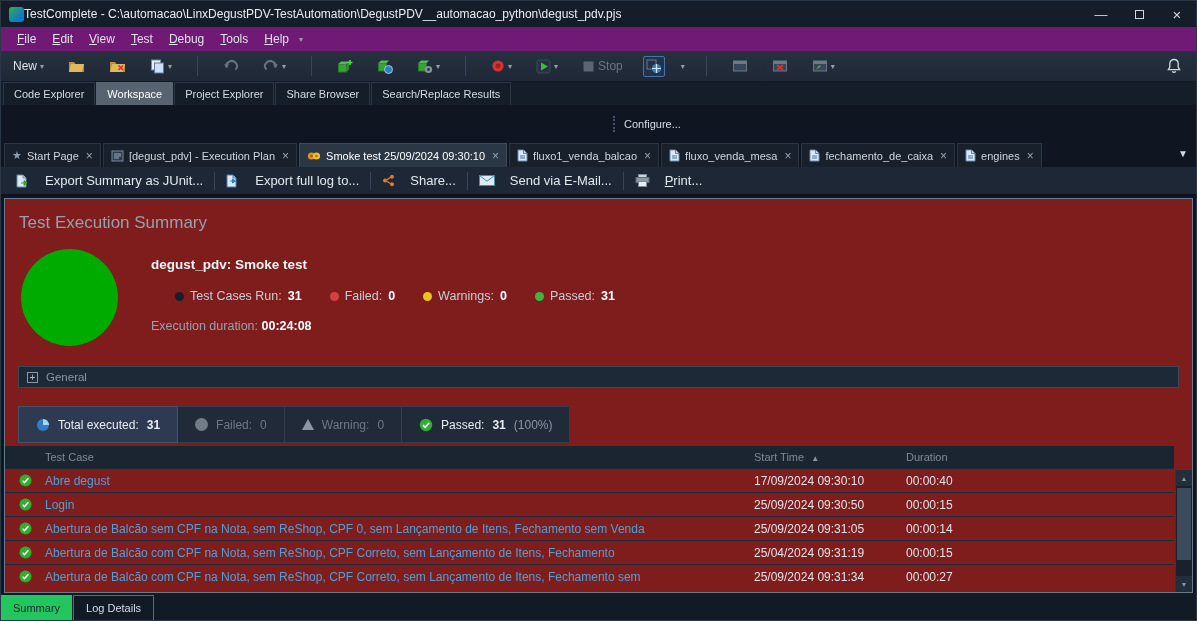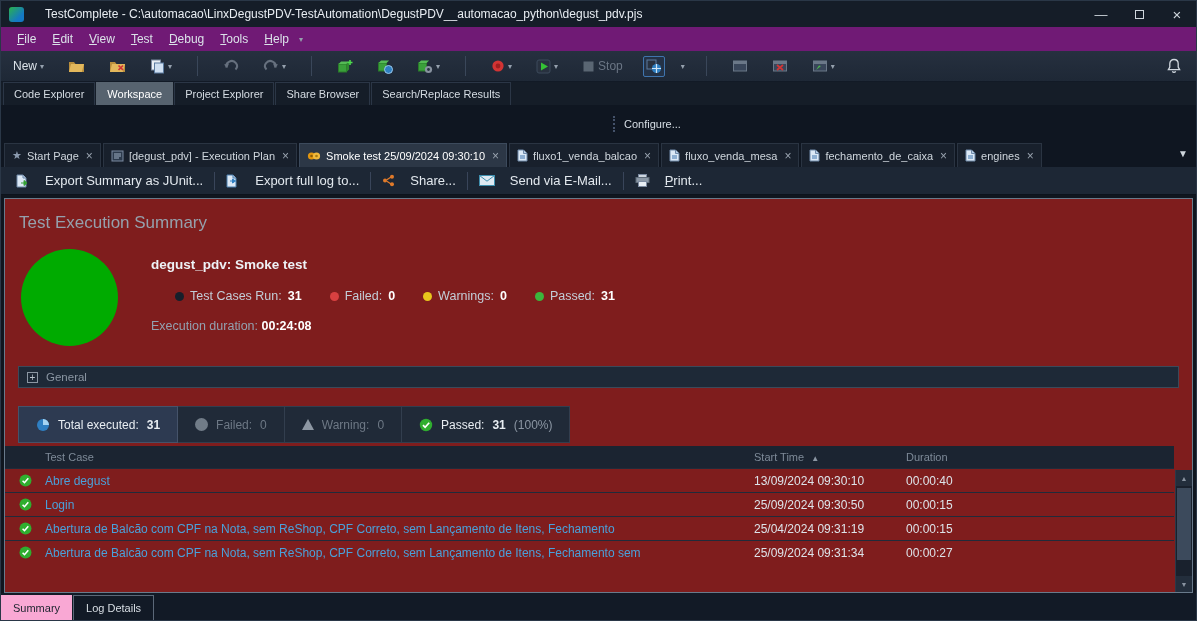--- a/index.html
+++ b/index.html
@@ -1,21 +1,21 @@
 <!DOCTYPE html>
 <html><head>
 <meta charset="utf-8">
 <style>
   *{box-sizing:border-box;margin:0;padding:0}
   html,body{width:1197px;height:621px;overflow:hidden}
   body{background:#10161f;font-family:"Liberation Sans",sans-serif;color:#dfe5ea}
   .window{width:100%;height:100%;display:flex;flex-direction:column;border:1px solid #2a3747}
 
   
-  .titlebar{height:26px;flex:0 0 auto;background:#151d28;display:flex;align-items:center;padding:0 0 0 8px;gap:21px}
+  .titlebar{height:26px;flex:0 0 auto;background:#151d28;display:flex;align-items:center;padding:0 0 0 8px;gap:0}
   .app-icon{width:15px;height:15px;border-radius:3px;background:linear-gradient(135deg,#2bb24c 0%,#1479c4 70%);flex:0 0 auto}
   .title-text{font-size:12px;color:#e8edf2;white-space:nowrap}
   .win-controls{margin-left:auto;display:flex;height:26px}
   .win-btn{width:38px;height:26px;display:flex;align-items:center;justify-content:center;color:#cfd6dd;font-size:13px}
   .win-btn .boxglyph{width:9px;height:9px;border:1px solid #cfd6dd;display:inline-block}
   .win-btn.close{font-size:15px}
 
   
   .menubar{height:24px;flex:0 0 auto;background:#701a75;display:flex;align-items:center;padding:0 8px}
   .menu-item{display:inline-block;padding:3px 8px;font-size:12px;color:#dbe2e9;cursor:default}
@@ -96,21 +96,21 @@
   .thead .col-name,.thead .col-start,.thead .col-dur{color:#7e8a98}
   .sort-arrow{font-size:8px;color:#8b96a3;margin-left:4px}
   .vscrollbar{position:absolute;top:24px;right:0;bottom:0;width:17px;background:#19212d;border-left:1px solid #2c3848;display:flex;flex-direction:column}
   .sb-arrow{height:16px;background:#232e3c;color:#8893a0;font-size:7px;display:flex;align-items:center;justify-content:center}
   .sb-arrow.down{margin-top:auto}
   .sb-thumb{margin:2px 1px;height:72px;background:#3c4a5c}
 
   
   .bottom-bar{height:27px;flex:0 0 auto;background:#121a26;display:flex;align-items:stretch;padding-top:2px}
   .btab{display:flex;align-items:center;padding:0 12px;font-size:11px}
-  .btab.active{background:#f9a8d4;color:#1c242e}
+  .btab.active{background:#22c55e;color:#1c242e}
   .btab.inactive{color:#d8dee4;border:1px solid #5b6878;border-bottom:none;margin-left:1px}
   svg{display:block}
 </style>
 </head>
 <body>
 
 <div class="window">
 
   <div class="titlebar">
     <span class="app-icon"></span>
@@ -490,52 +490,63 @@
       </div>
 
       <div class="trow">
         <span class="col-icon">
             <svg width="13" height="13" viewBox="0 0 13 13">
               <circle cx="6.5" cy="6.5" r="6" fill="#2fae2f"></circle>
               <path d="M3.6 6.8l1.9 1.9 3.8-4.4" stroke="#fff" stroke-width="1.6" fill="none"></path>
             </svg>
           </span>
         <span class="col-name">Abre degust</span>
-        <span class="col-start">13/09/2024 09:30:10</span>
+        <span class="col-start">17/09/2024 09:30:10</span>
         <span class="col-dur">00:00:40</span>
       </div>
       <div class="trow">
         <span class="col-icon">
             <svg width="13" height="13" viewBox="0 0 13 13">
               <circle cx="6.5" cy="6.5" r="6" fill="#2fae2f"></circle>
               <path d="M3.6 6.8l1.9 1.9 3.8-4.4" stroke="#fff" stroke-width="1.6" fill="none"></path>
             </svg>
           </span>
         <span class="col-name">Login</span>
         <span class="col-start">25/09/2024 09:30:50</span>
         <span class="col-dur">00:00:15</span>
       </div>
       <div class="trow">
         <span class="col-icon">
             <svg width="13" height="13" viewBox="0 0 13 13">
               <circle cx="6.5" cy="6.5" r="6" fill="#2fae2f"></circle>
               <path d="M3.6 6.8l1.9 1.9 3.8-4.4" stroke="#fff" stroke-width="1.6" fill="none"></path>
             </svg>
           </span>
-        <span class="col-name">Abertura de Balcão com CPF na Nota, sem ReShop, CPF Correto, sem Lançamento de Itens, Fechamento</span>
-        <span class="col-start">25/04/2024 09:31:19</span>
-        <span class="col-dur">00:00:15</span>
+        <span class="col-name">Abertura de Balcão sem CPF na Nota, sem ReShop, CPF 0, sem Lançamento de Itens, Fechamento sem Venda</span>
+        <span class="col-start">25/09/2024 09:31:05</span>
+        <span class="col-dur">00:00:14</span>
       </div>
       <div class="trow">
         <span class="col-icon">
             <svg width="13" height="13" viewBox="0 0 13 13">
               <circle cx="6.5" cy="6.5" r="6" fill="#2fae2f"></circle>
               <path d="M3.6 6.8l1.9 1.9 3.8-4.4" stroke="#fff" stroke-width="1.6" fill="none"></path>
             </svg>
           </span>
+        <span class="col-name">Abertura de Balcão com CPF na Nota, sem ReShop, CPF Correto, sem Lançamento de Itens, Fechamento</span>
+        <span class="col-start">25/04/2024 09:31:19</span>
+        <span class="col-dur">00:00:15</span>
+      </div>
+      <div class="trow">
+        <span class="col-icon">
+            <svg width="13" height="13" viewBox="0 0 13 13">
+              <circle cx="6.5" cy="6.5" r="6" fill="#2fae2f"></circle>
+              <path d="M3.6 6.8l1.9 1.9 3.8-4.4" stroke="#fff" stroke-width="1.6" fill="none"></path>
+            </svg>
+          </span>
         <span class="col-name">Abertura de Balcão com CPF na Nota, sem ReShop, CPF Correto, sem Lançamento de Itens, Fechamento sem</span>
         <span class="col-start">25/09/2024 09:31:34</span>
         <span class="col-dur">00:00:27</span>
       </div>
 
       <div class="vscrollbar">
         <span class="sb-arrow">▲</span>
         <span class="sb-thumb"></span>
         <span class="sb-arrow down">▼</span>
       </div>

